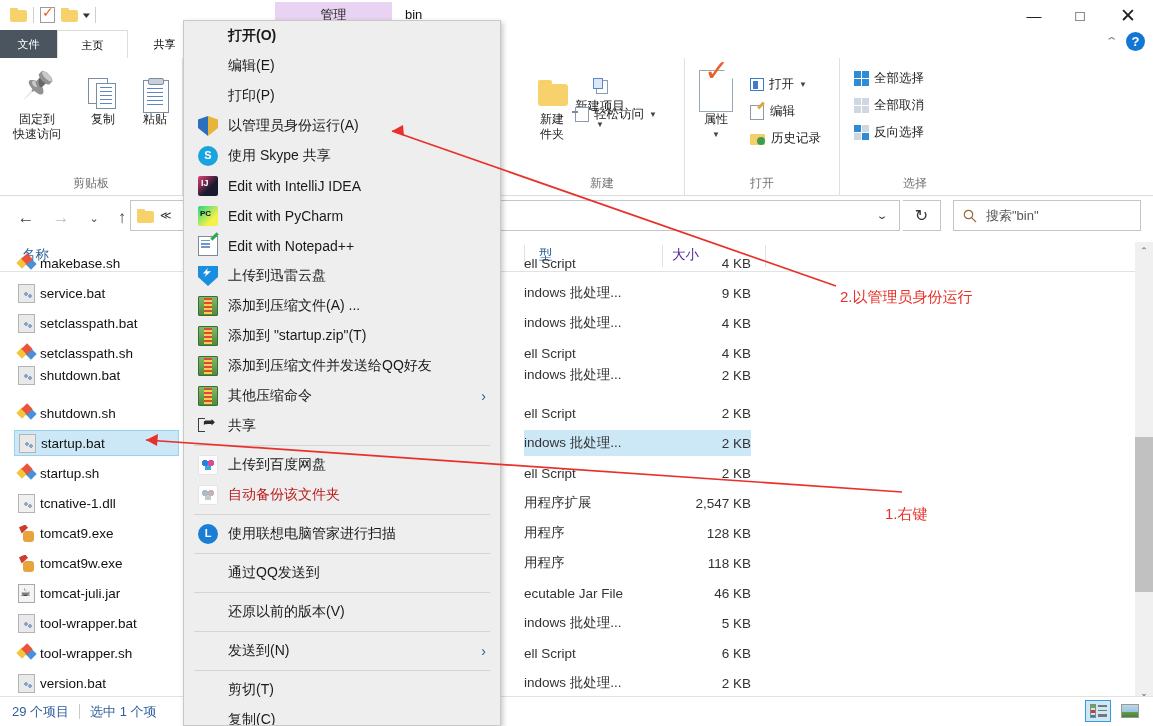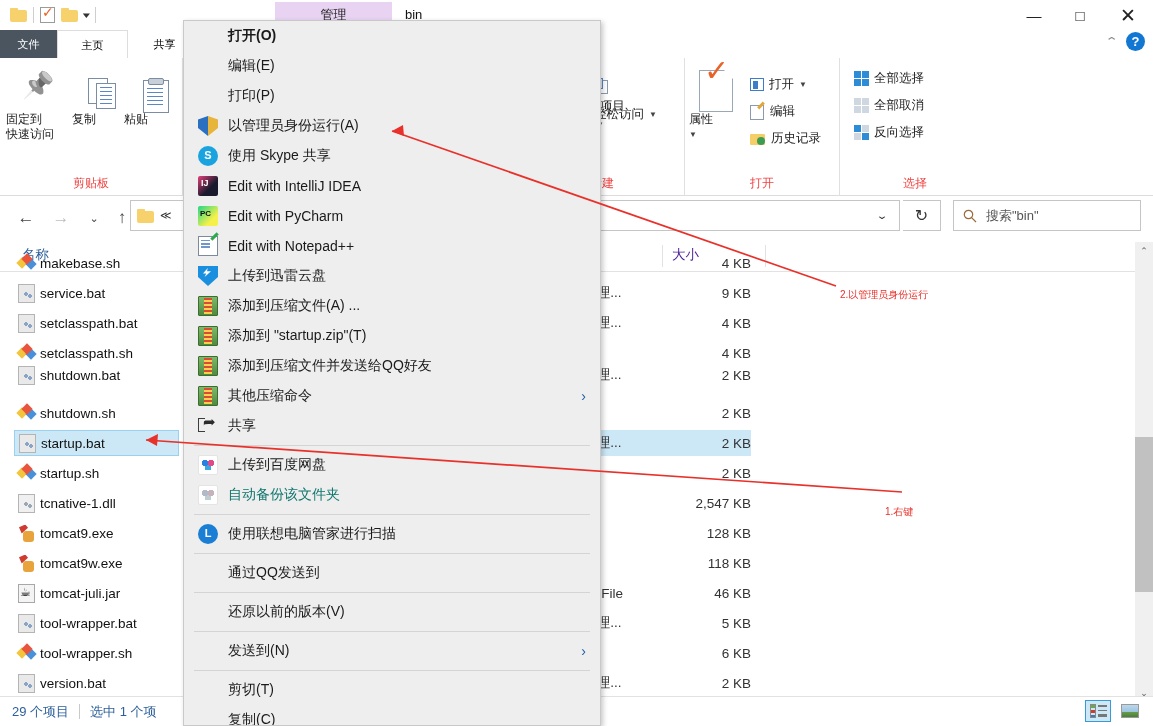--- a/index.html
+++ b/index.html
@@ -36,22 +36,22 @@
   .tab.file { left:0; width:57px; background:#4a5560; color:#fff; }
   .tab.home { left:57px; width:71px; background:#fff; color:#000; border-left:1px solid #ddd; border-right:1px solid #ddd;border-top:1px solid #ddd;}
   .tab.share { left:128px; width:73px; color:#000; }
   .ribbon-right { position:absolute; right:8px; top:32px; display:flex; gap:10px; align-items:center;}
   .chev-up { font-size:11px; color:#888; transform:scaleX(1.5); }
   .help-ico { width:19px; height:19px; border-radius:50%; background:#1277d3; color:#fff; font-size:13px; font-weight:bold; text-align:center; line-height:19px; }
 
   
   .ribbon { position:absolute; left:0; top:58px; width:1153px; height:138px; background:#fff; border-bottom:1px solid #dcdcdc; }
   .rgroup { position:absolute; top:0; height:138px; border-right:1px solid #e0e0e0; }
-  .rgroup-label { position:absolute; bottom:4px; width:100%; text-align:center; font-size:12px; color:#ef4444;}
-  .bigbtn { position:absolute; top:8px; width:62px; text-align:left; font-size:12px; color:#222; line-height:15px;}
+  .rgroup-label { position:absolute; bottom:4px; width:100%; text-align:center; font-size:12px; color:#737373;}
+  .bigbtn { position:absolute; top:8px; width:62px; text-align:center; font-size:12px; color:#222; line-height:15px;}
   .bigbtn .gi { height:46px; display:flex; align-items:flex-end; justify-content:center; }
 
   .pin-ico { width:30px; height:34px; position:relative;}
   .pin-ico::before{content:"📌"; font-size:26px; position:absolute; left:0; top:0; filter:grayscale(1) brightness(1.4);}
 
   .copy-ico { width:30px; height:34px; position:relative;}
   .copy-ico i { position:absolute; border:1.4px solid #7b8da3; background:#fff; }
   .copy-ico i.b { left:0; top:0; width:20px; height:26px;}
   .copy-ico i.f { left:8px; top:5px; width:20px; height:26px;}
   .copy-ico i.f::after{content:""; position:absolute; left:3px; top:3px; right:3px; bottom:3px;
@@ -163,27 +163,27 @@
   .vb-details { width:17px; height:14px; position:relative;}
   .vb-details::before{content:"";position:absolute;left:0;top:0;width:6px;height:14px;
     background:linear-gradient(#6aa84f 0 3px,transparent 3px 5px,#cf3b2e 5px 8px,transparent 8px 10px,#3a7bbf 10px 13px);
     border:1px solid #888; box-sizing:border-box;}
   .vb-details::after{content:"";position:absolute;left:8px;top:1px;width:9px;height:12px;
     background:linear-gradient(#777 0 1.5px,transparent 1.5px 4.5px,#777 4.5px 6px,transparent 6px 9px,#777 9px 10.5px);}
   .vb-tiles { width:18px; height:14px; border:1px solid #9a9a9a;
     background:linear-gradient(#bcd7ea,#9dc5e0 55%,#6b9f4e 55%,#4a7f35);}
 
   
-  .ctxmenu { position:absolute; left:183px; top:20px; width:418px; height:706px;
+  .ctxmenu { position:absolute; left:183px; top:20px; width:318px; height:706px;
     background:#eeeeee; border:1px solid #c9c9c9; box-shadow:2px 2px 5px rgba(0,0,0,.22);
     overflow:hidden; }
   .mi { position:relative; height:30px; display:flex; align-items:center; padding-left:14px; }
   .mi .mlabel { font-size:14px; color:#1a1a1a; white-space:nowrap; }
   .mi.bold .mlabel { font-weight:bold; }
-  .mi.dim .mlabel { color:#0f766e; }
+  .mi.dim .mlabel { color:#b91c1c; }
   .mi .mico { width:20px; height:20px; flex:0 0 20px; margin-right:10px; position:relative;}
   .mi .noico { width:20px; flex:0 0 20px; margin-right:10px; }
   .mi .arrow { position:absolute; right:14px; font-size:14px; color:#1f5fa8; }
   .msep { height:1px; background:#d4d4d4; margin:4px 10px; }
 
   .i-shield{width:17px;height:19px;background:linear-gradient(90deg,#2a6fc0 50%,#e8b53c 50%);
     clip-path:polygon(50% 0,100% 18%,100% 60%,50% 100%,0 60%,0 18%); }
   .i-skype{width:18px;height:18px;border-radius:50%;background:#19a4e0;color:#fff;font-size:11px;font-weight:bold;text-align:center;line-height:18px;}
   .i-idea{width:18px;height:18px;background:linear-gradient(135deg,#e5407a,#1a1a2e 60%);border-radius:2px;position:relative;}
   .i-idea::after{content:"IJ";position:absolute;left:3px;top:2px;font-size:9px;color:#fff;font-weight:bold;}
@@ -203,21 +203,21 @@
   .i-share::after{content:"➦";position:absolute;left:5px;top:-3px;font-size:15px;color:#2b2b2b;}
   .i-baidu{width:18px;height:18px;background:#fff;border:1px solid #e4e4e4;border-radius:2px;position:relative;}
   .i-baidu::after{content:"";position:absolute;left:3px;top:4px;width:12px;height:10px;
     background:radial-gradient(circle at 3px 3px,#2a7fe0 0 3px,transparent 3px),
                radial-gradient(circle at 9px 3px,#e04a8a 0 3px,transparent 3px),
                radial-gradient(circle at 6px 8px,#3ba6e0 0 3px,transparent 3px);}
   .i-baidu.dimico::after{filter:grayscale(.75) opacity(.5);}
   .i-lenovo{width:18px;height:18px;border-radius:50%;background:#1a7fd4;color:#fff;font-size:11px;font-weight:bold;text-align:center;line-height:18px;}
 
   
-  .anno { position:absolute; color:#e8312a; font-size:10px; white-space:nowrap; }
+  .anno { position:absolute; color:#e8312a; font-size:15px; white-space:nowrap; }
   svg.arrows { position:absolute; left:0; top:0; width:1153px; height:726px; pointer-events:none; }
 </style>
 </head>
 <body>
 
 <div class="titlebar">
   <div class="qa-icons">
     <span class="folder-ico"></span>
     <span class="qa-sep"></span>
     <span class="prop-ico"></span>

